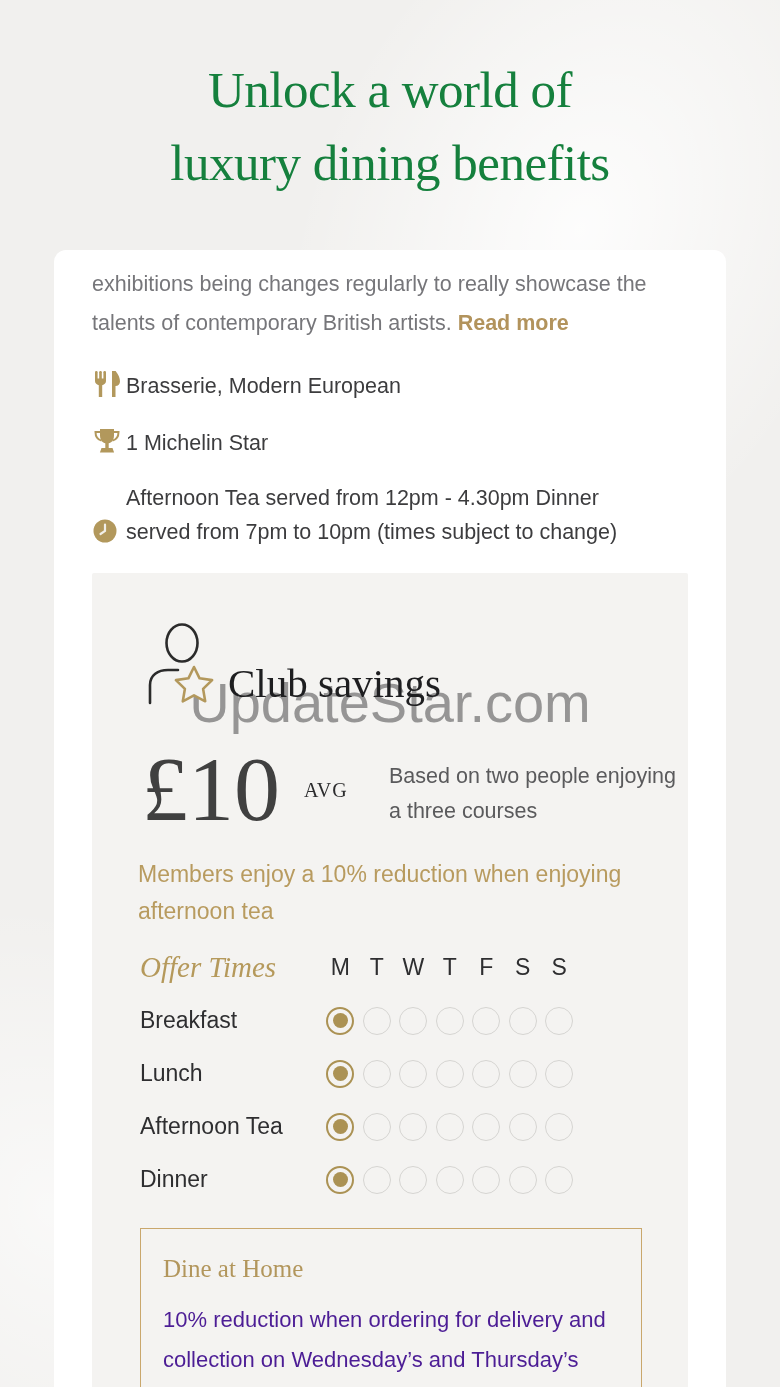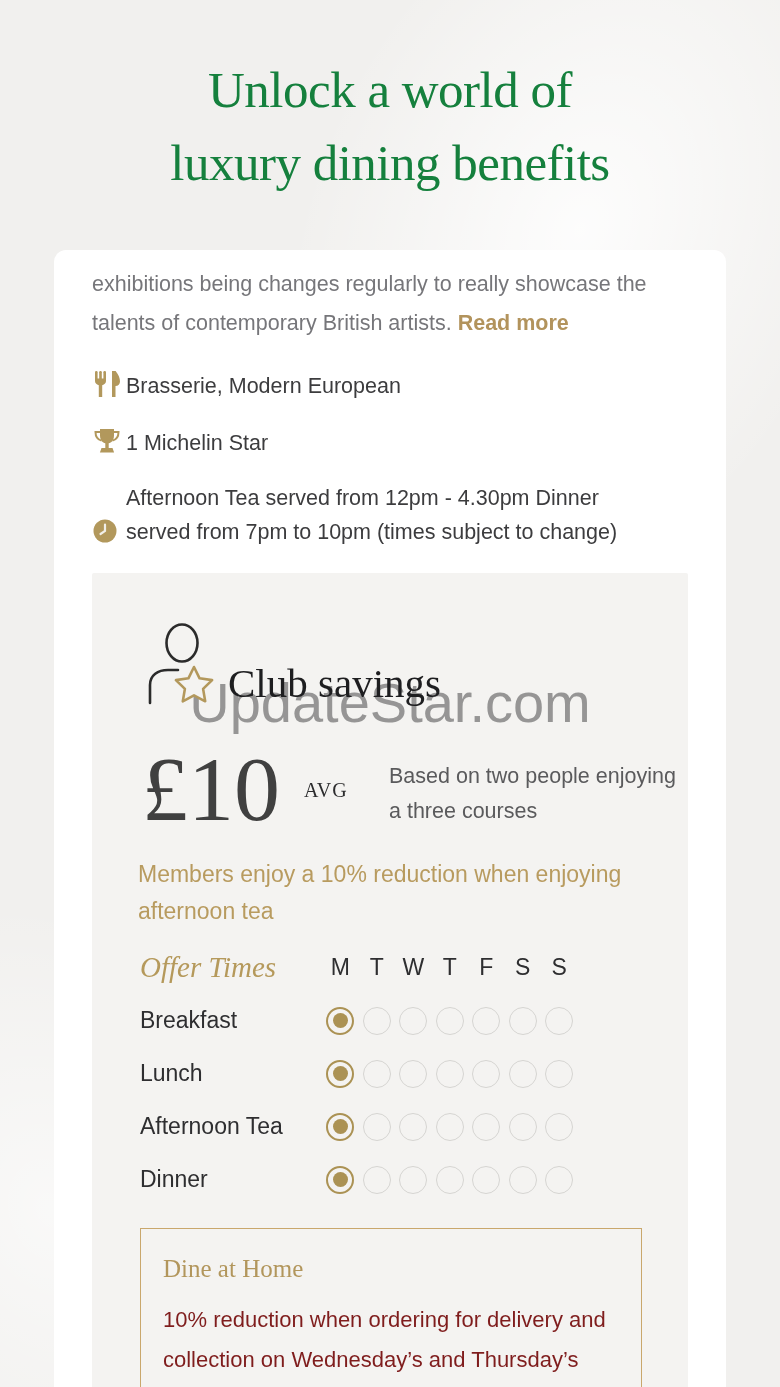--- a/index.html
+++ b/index.html
@@ -97,21 +97,21 @@
   }
   .dine-box {
     left:48px; top:655px; width:502px; height:260px;
     border:1px solid #c9a76c; padding:26px 20px 0 22px; background:transparent;
   }
   .dine-title {
     font-family:"Liberation Serif", serif; font-size:25px; color:#b2965c;
   }
   .dine-text {
     margin-top:17px; width:462px;
-    font-size:22px; line-height:40px; color:#7f1d1d;
+    font-size:22px; line-height:40px; color:#4c1d95;
   }
   .watermark {
     position:absolute; z-index:1; top:670px; left:50%; transform:translateX(-50%);
     font-size:56px; font-weight:400; letter-spacing:0px; white-space:nowrap;
     color:rgba(104,104,104,0.68);
     text-align:center;
   }
 </style>
 </head>
 <body>

